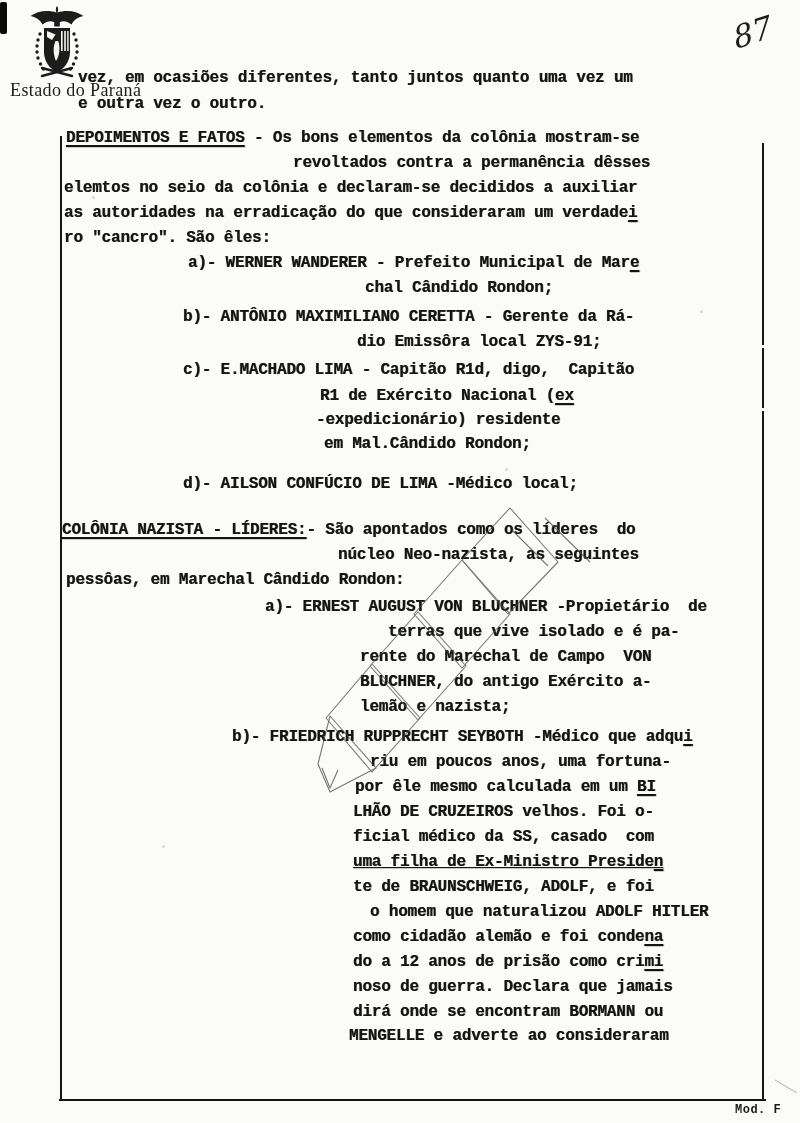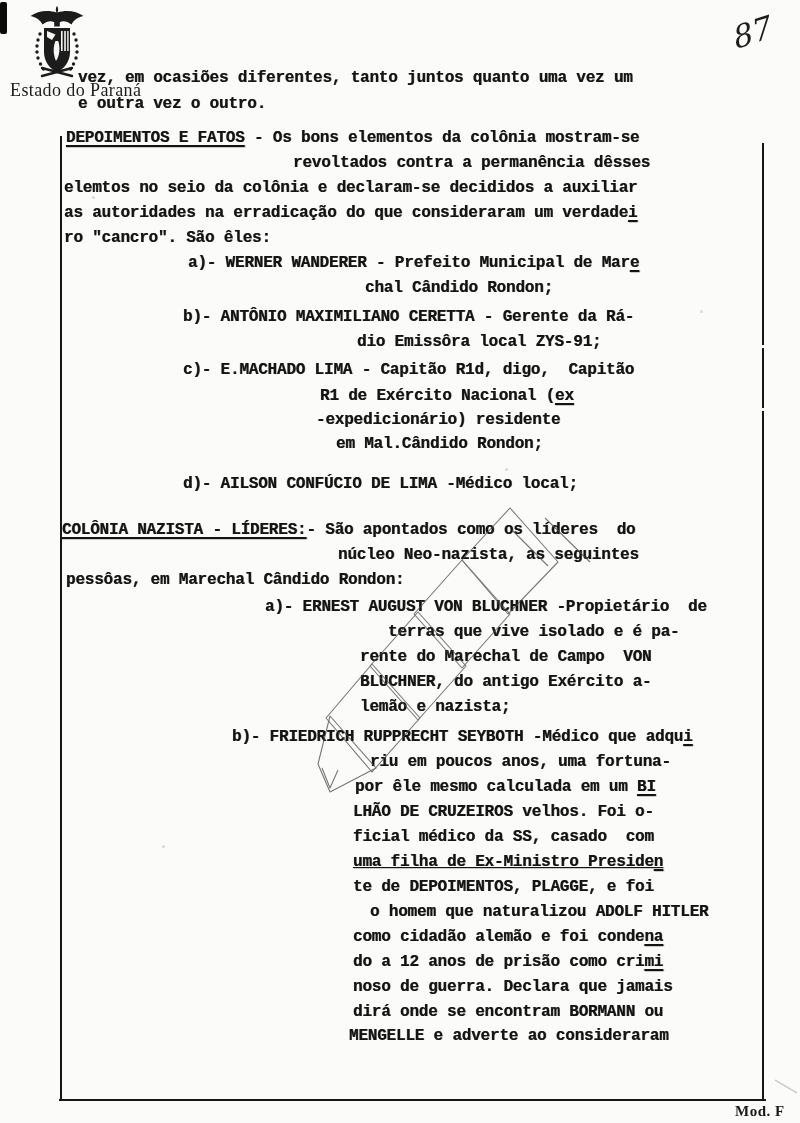--- a/index.html
+++ b/index.html
@@ -31,21 +31,21 @@
   .crest{position:absolute;left:28px;top:4px;}
   
   .pagenum{
     position:absolute;left:733px;top:14px;
     font-family:"DejaVu Serif",serif;font-style:italic;font-weight:400;
     font-size:31px;color:#1c1c1c;transform:rotate(-18deg) skewX(-6deg);
   }
   
   .modlabel{
     position:absolute;left:735px;top:1103px;
-    font-family:Liberation Serif, serif;font-size:15px;font-weight:700;
+    font-family:Liberation Mono, monospace;font-size:12px;font-weight:700;
     color:#1a1a1a;letter-spacing:0.5px;text-align:right;
   }
   .overlay{position:absolute;left:0;top:0;pointer-events:none;}
   .streak{position:absolute;left:0;top:2px;width:7px;height:32px;background:#0a0a0a;border-radius:2px;}
   .speck{position:absolute;width:3px;height:3px;background:#8a8a86;border-radius:50%;opacity:.3;}
 </style>
 </head>
 <body>
 
 <div class="page">
@@ -108,37 +108,37 @@
       <div class="tline" style="left: 64px; top: 178px;">elemtos no seio da colônia e declaram-se decididos a auxiliar</div>
       <div class="tline" style="left: 64px; top: 203px; text-align: right;">as autoridades na erradicação do que consideraram um verdade<span class="ul">i</span></div>
       <div class="tline" style="left: 64px; top: 228px;">ro "cancro". São êles:</div>
       <div class="tline" style="left: 188px; top: 253px;">a)- WERNER WANDERER - Prefeito Municipal de Mar<span class="ul">e</span></div>
       <div class="tline" style="left: 365px; top: 278px;">chal Cândido Rondon;</div>
       <div class="tline" style="left: 183px; top: 307px;">b)- ANTÔNIO MAXIMILIANO CERETTA - Gerente da Rá-</div>
       <div class="tline" style="left: 357px; top: 332px;">dio Emissôra local ZYS-91;</div>
       <div class="tline" style="left: 183px; top: 360px;">c)- E.MACHADO LIMA - Capitão R1d, digo,  Capitão</div>
       <div class="tline" style="left: 320px; top: 386px;">R1 de Exército Nacional (<span class="ul">ex</span></div>
       <div class="tline" style="left: 316px; top: 410px;">-expedicionário) residente</div>
-      <div class="tline" style="left: 336px; top: 434px;">em Mal.Cândido Rondon;</div>
+      <div class="tline" style="left: 324px; top: 434px;">em Mal.Cândido Rondon;</div>
       <div class="tline" style="left: 183px; top: 474px;">d)- AILSON CONFÚCIO DE LIMA -Médico local;</div>
       <div class="tline" style="left: 62px; top: 520px;"><span class="ul">COLÔNIA NAZISTA - LÍDERES:</span>- São apontados como os líderes  do</div>
       <div class="tline" style="left: 338px; top: 545px;">núcleo Neo-nazista, as seguintes</div>
       <div class="tline" style="left: 66px; top: 570px;">pessôas, em Marechal Cândido Rondon:</div>
       <div class="tline" style="left: 255px; top: 597px; margin-left: 10px;">a)- ERNEST AUGUST VON BLUCHNER -Propietário  de</div>
       <div class="tline" style="left: 388px; top: 622px;">terras que vive isolado e é pa-</div>
       <div class="tline" style="left: 360px; top: 647px; text-align: center;">rente do Marechal de Campo  VON</div>
       <div class="tline" style="left: 360px; top: 672px;">BLUCHNER, do antigo Exército a-</div>
       <div class="tline" style="left: 360px; top: 697px;">lemão e nazista;</div>
       <div class="tline" style="left: 192px; top: 727px; margin-left: 40px;">b)- FRIEDRICH RUPPRECHT SEYBOTH -Médico que adqu<span class="ul">i</span></div>
       <div class="tline" style="left: 370px; top: 752px;">riu em poucos anos, uma fortuna-</div>
       <div class="tline" style="left: 355px; top: 777px;">por êle mesmo calculada em um <span class="ul">BI</span></div>
       <div class="tline" style="left: 353px; top: 802px;">LHÃO DE CRUZEIROS velhos. Foi o-</div>
       <div class="tline" style="left: 353px; top: 827px;">ficial médico da SS, casado  com</div>
       <div class="tline" style="left: 353px; top: 852px; text-decoration: underline;">uma filha de Ex-Ministro Preside<span class="ul">n</span></div>
-      <div class="tline" style="left: 353px; top: 877px;">te de DEPOIMENTOS, PLAGGE, e foi</div>
+      <div class="tline" style="left: 353px; top: 877px;">te de BRAUNSCHWEIG, ADOLF, e foi</div>
       <div class="tline" style="left: 353px; top: 902px; margin-left: 17px;">o homem que naturalizou ADOLF HITLER</div>
       <div class="tline" style="left: 353px; top: 927px;">como cidadão alemão e foi conde<span class="ul">na</span></div>
       <div class="tline" style="left: 353px; top: 952px;">do a 12 anos de prisão como cri<span class="ul">mi</span></div>
       <div class="tline" style="left: 353px; top: 977px;">noso de guerra. Declara que jamais</div>
       <div class="tline" style="left: 353px; top: 1002px;">dirá onde se encontram BORMANN ou</div>
       <div class="tline" style="left: 349px; top: 1026px;">MENGELLE e adverte ao consideraram</div>
     </div>
 
   <svg class="overlay" width="800" height="1123" viewBox="0 0 800 1123">
     <g fill="none" stroke="#4a4a4a" stroke-width="1.1" opacity="0.75" stroke-linejoin="round">

